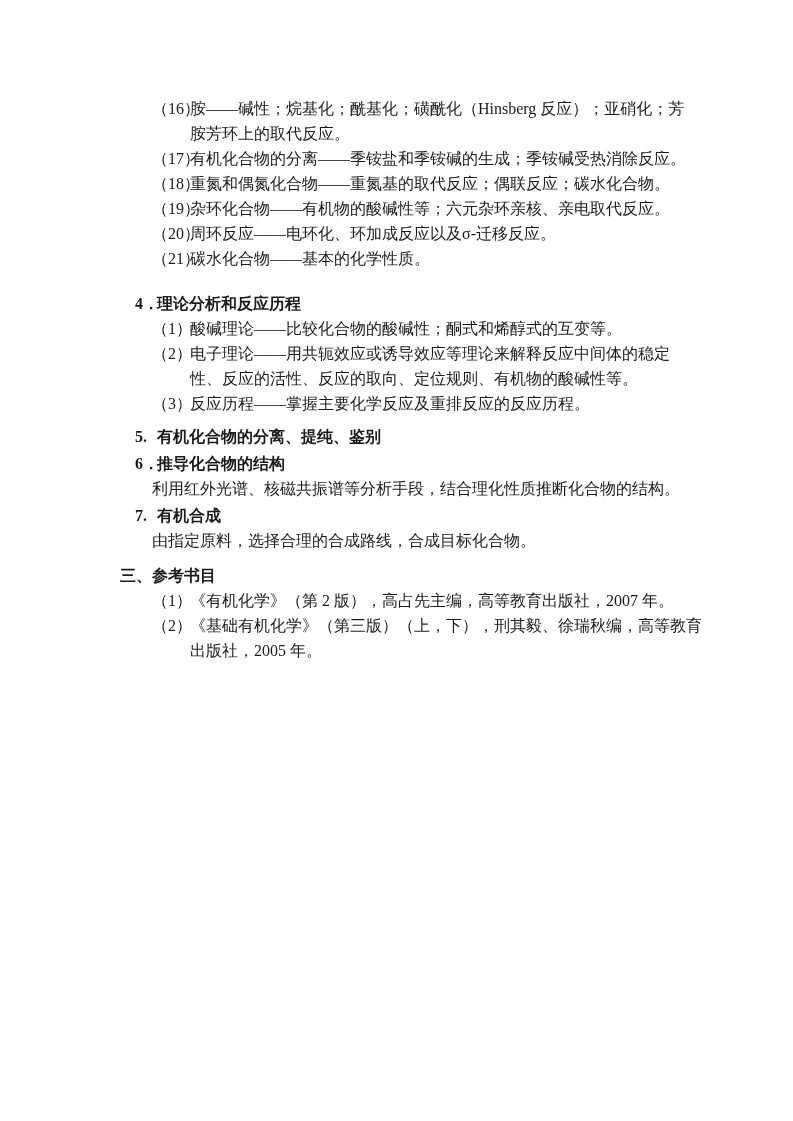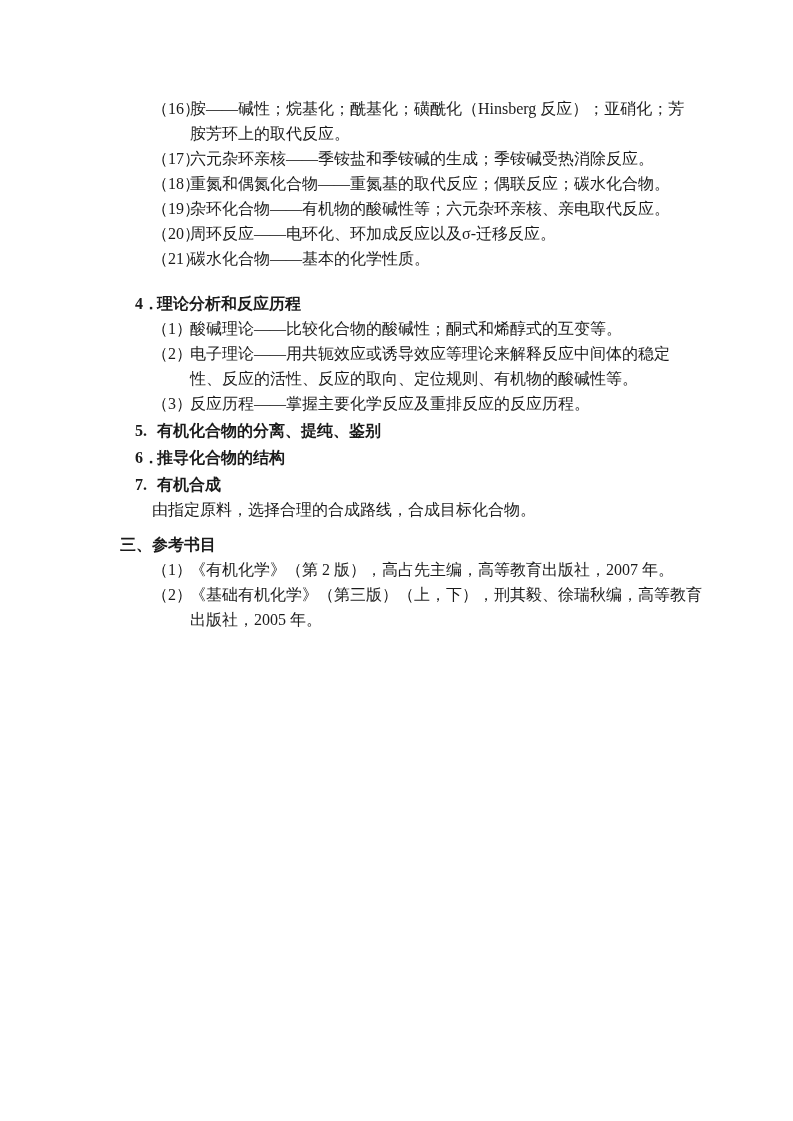--- a/index.html
+++ b/index.html
@@ -39,21 +39,21 @@
   .sec-heading {
     padding-left: 135px;
     font-weight: bold;
     line-height: 25px;
     margin-top: 20px;
   }
   .sec-heading .num {
     display: inline-block;
     width: 22px;
   }
-  .h5 { margin-top: 2px; }
+  .h5 { margin-top: 8px; }
   .h6 { margin-top: 2px; }
   .h7 { margin-top: 2px; }
 
   
   .chapter-heading {
     padding-left: 120px;
     font-weight: bold;
     line-height: 25px;
     margin-top: 10px;
   }
@@ -66,21 +66,21 @@
 </style>
 </head>
 <body>
 
 <div class="doc">
 
   <div class="item">
     <span class="marker">（16）</span><span>胺——碱性；烷基化；酰基化；磺酰化（Hinsberg 反应）；亚硝化；芳胺芳环上的取代反应。</span>
   </div>
   <div class="item">
-    <span class="marker">（17）</span><span>六元杂环亲核——季铵盐和季铵碱的生成；季铵碱受热消除反应。</span>
+    <span class="marker">（17）</span><span>有机化合物的分离——季铵盐和季铵碱的生成；季铵碱受热消除反应。</span>
   </div>
   <div class="item">
     <span class="marker">（18）</span><span>重氮和偶氮化合物——重氮基的取代反应；偶联反应；碳水化合物。</span>
   </div>
   <div class="item">
     <span class="marker">（19）</span><span>杂环化合物——有机物的酸碱性等；六元杂环亲核、亲电取代反应。</span>
   </div>
   <div class="item">
     <span class="marker">（20）</span><span>周环反应——电环化、环加成反应以及σ-迁移反应。</span>
   </div>
@@ -101,20 +101,21 @@
     <span class="marker">（3）</span><span>反应历程——掌握主要化学反应及重排反应的反应历程。</span>
   </div>
 
   <div class="sec-heading h5">
     <span class="num">5.</span><span>有机化合物的分离、提纯、鉴别</span>
   </div>
 
   <div class="sec-heading h6">
     <span class="num">6．</span><span>推导化合物的结构</span>
   </div>
+  <div class="body-par">利用红外光谱、核磁共振谱等分析手段，结合理化性质推断化合物的结构。</div>
 
   <div class="sec-heading h7">
     <span class="num">7.</span><span>有机合成</span>
   </div>
   <div class="body-par">由指定原料，选择合理的合成路线，合成目标化合物。</div>
 
   <div class="chapter-heading">
     <span>三、</span><span>参考书目</span>
   </div>
   <div class="item ref">

